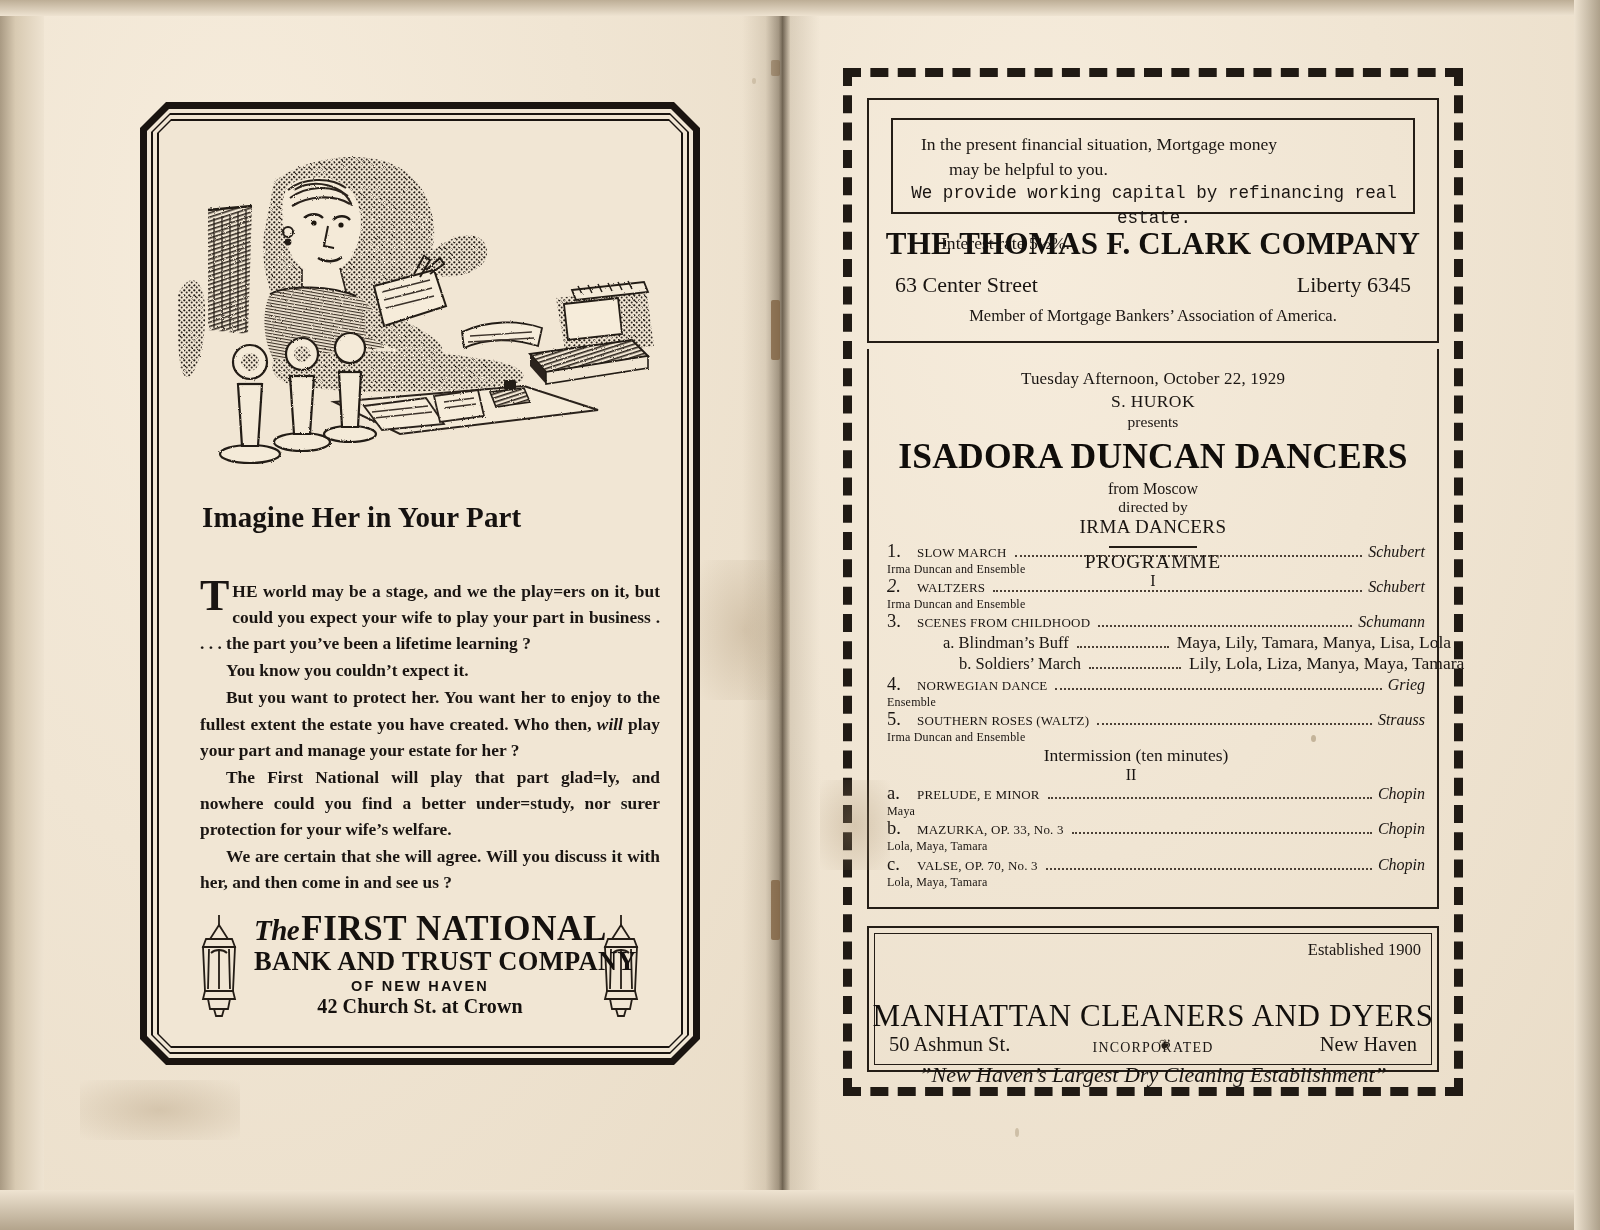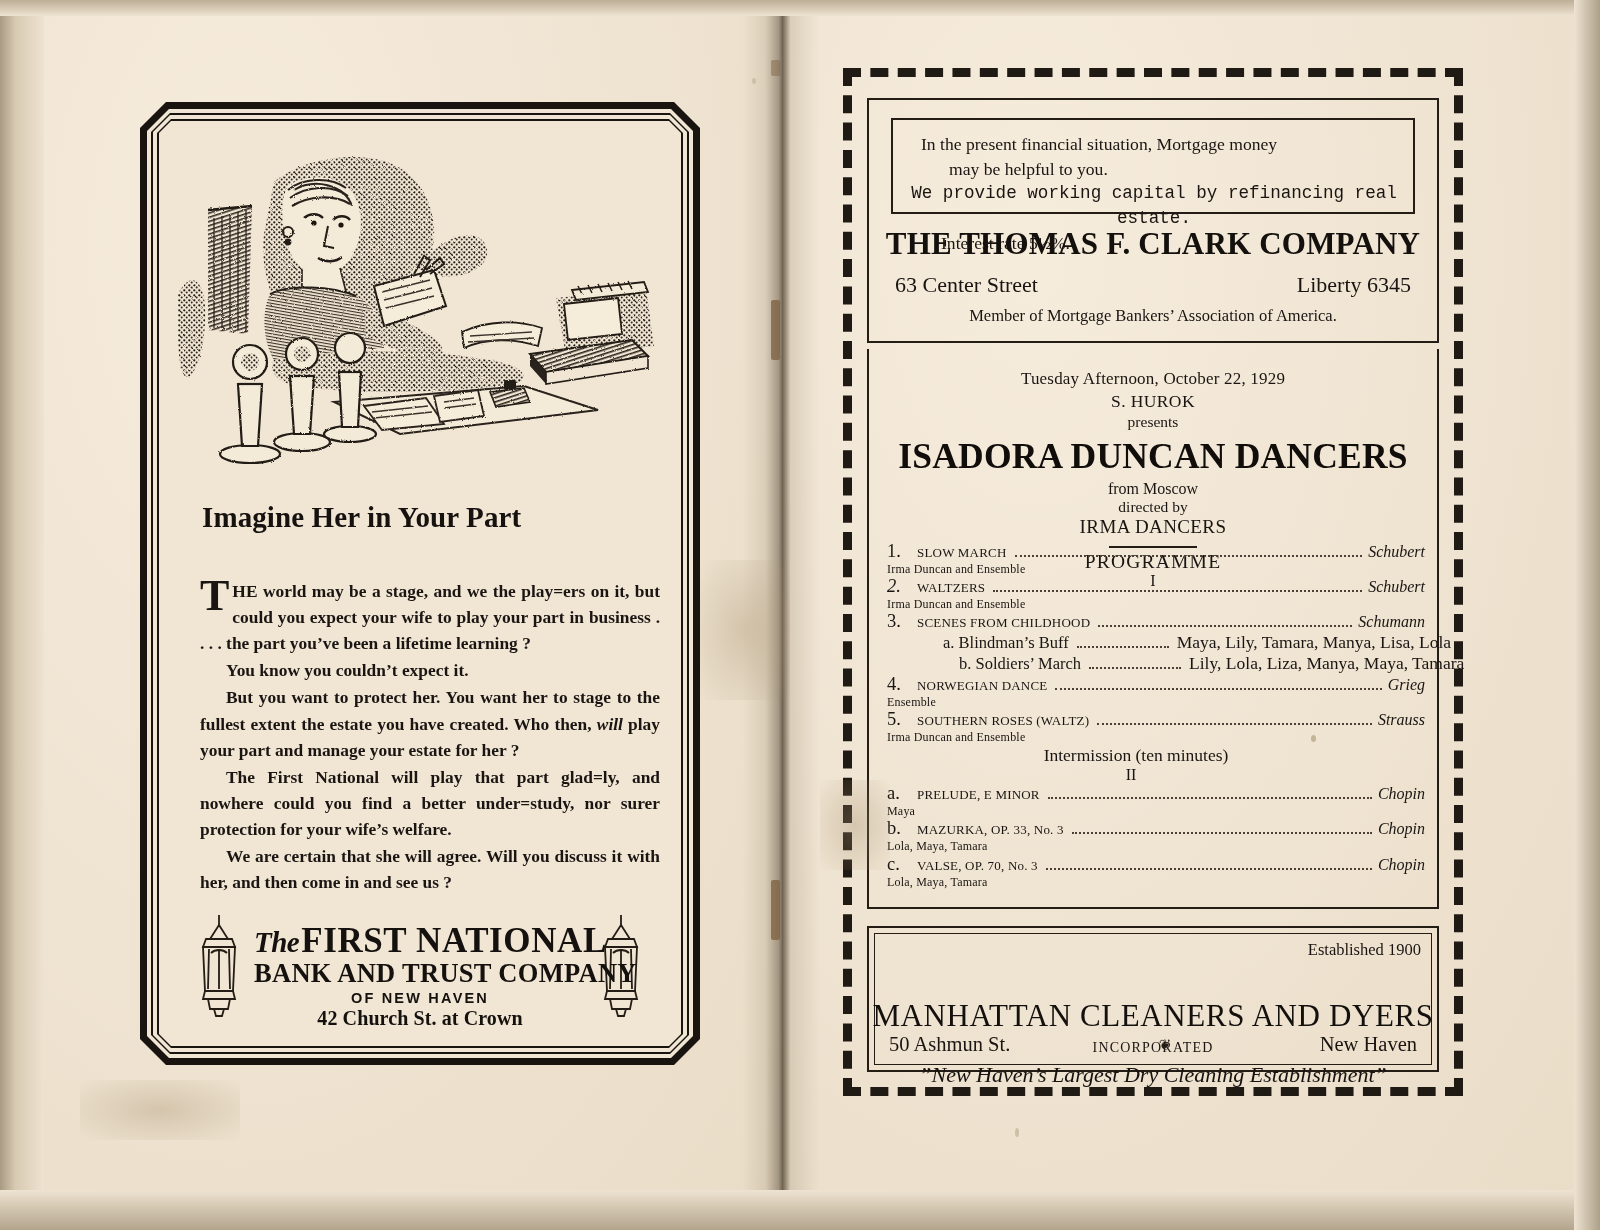--- a/index.html
+++ b/index.html
@@ -209,21 +209,20 @@
     text-align: center;
     color: #15110e;
   }
   .bank-line1 {
     font-family: "Liberation Serif", serif;
     font-weight: bold;
     font-size: 35px;
     letter-spacing: .6px;
     white-space: nowrap;
     line-height: 1.02;
-    margin-top: 12px;
   }
   .bank-the {
     font-style: italic;
     font-family: "Liberation Serif", serif;
     font-size: 29px;
     font-weight: bold;
     letter-spacing: -.5px;
     padding-right: 2px;
   }
   .bank-line2 {
@@ -589,21 +588,21 @@
         </g>
       </svg>
 
       <div class="ad-headline">
         <span>Imagine Her in Your Part</span>
       </div>
 
       <div class="ad-body">
         <p><span class="dropcap">T</span><span>HE world may be a stage, and we the play=ers on it, but could you expect your wife to play your part in business . . . . the part you’ve been a lifetime learning ?</span></p>
         <p class="indent"><span>You know you couldn’t expect it.</span></p>
-        <p class="indent"><span>But you want to protect her. You want her to stage to the fullest extent the estate you have created.  Who then, </span><i>will</i><span> play your part and manage your estate for her ?</span></p>
+        <p class="indent"><span>But you want to protect her. You want her to enjoy to the fullest extent the estate you have created.  Who then, </span><i>will</i><span> play your part and manage your estate for her ?</span></p>
         <p class="indent"><span>The First National will play that part glad=ly, and nowhere could you find a better under=study, nor surer protection for your wife’s welfare.</span></p>
         <p class="indent"><span>We are certain that she will agree.  Will you discuss it with her, and then come in and see us ?</span></p>
       </div>
 
       <div class="bank-block">
         <svg class="lantern left" viewBox="0 0 54 108">
           <g fill="none" stroke="#241d16" stroke-width="1.8">
             <path d="M27 2 L27 14"></path>
             <path d="M27 12 L18 26 L36 26 Z"></path>
             <path d="M14 26 L40 26 L43 34 L11 34 Z"></path>

